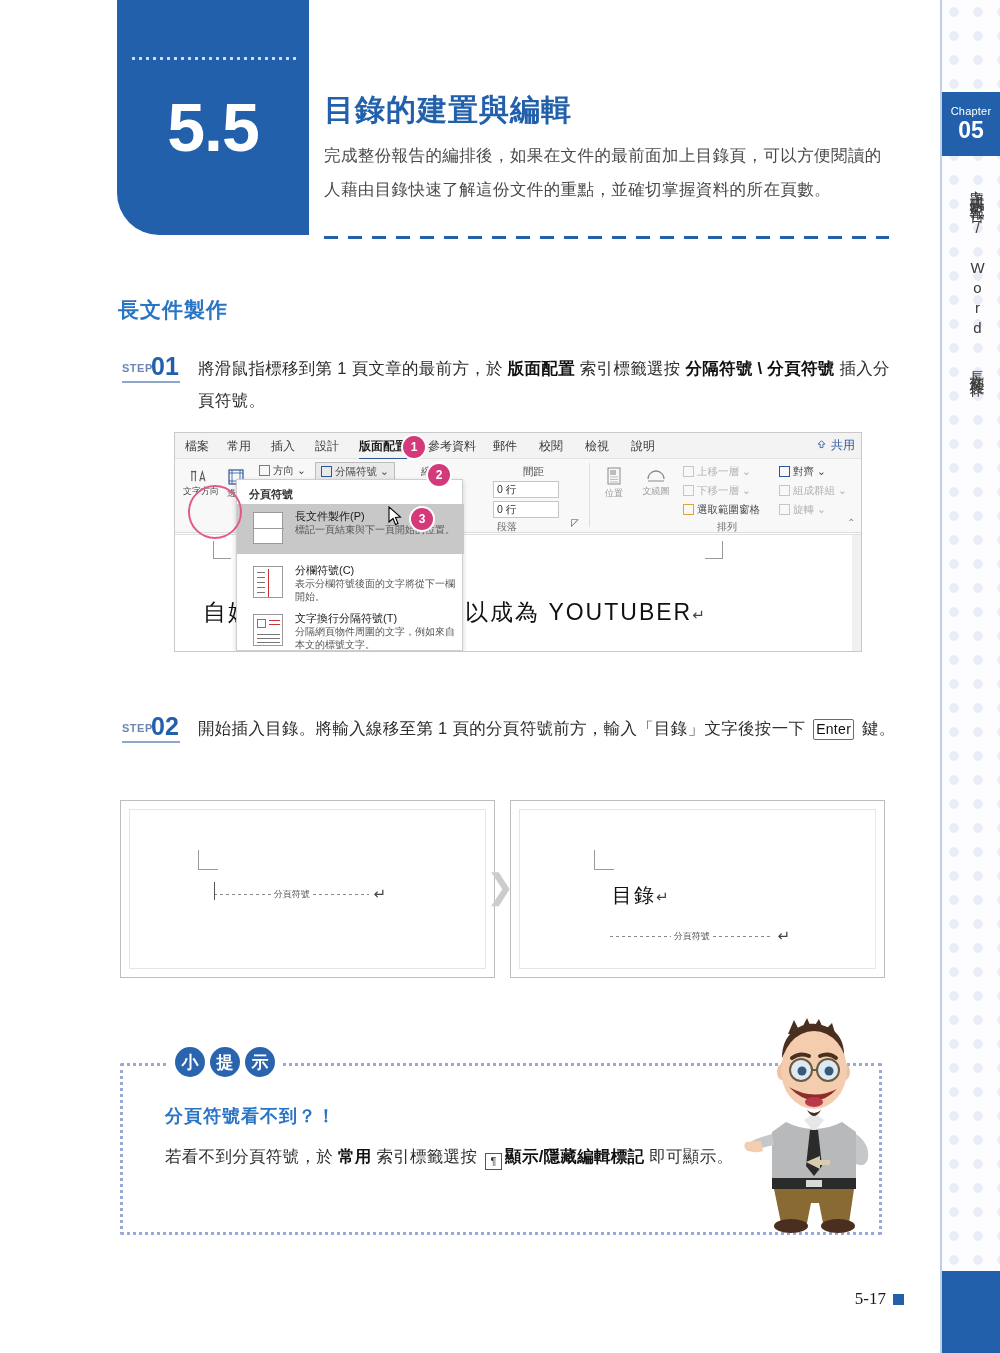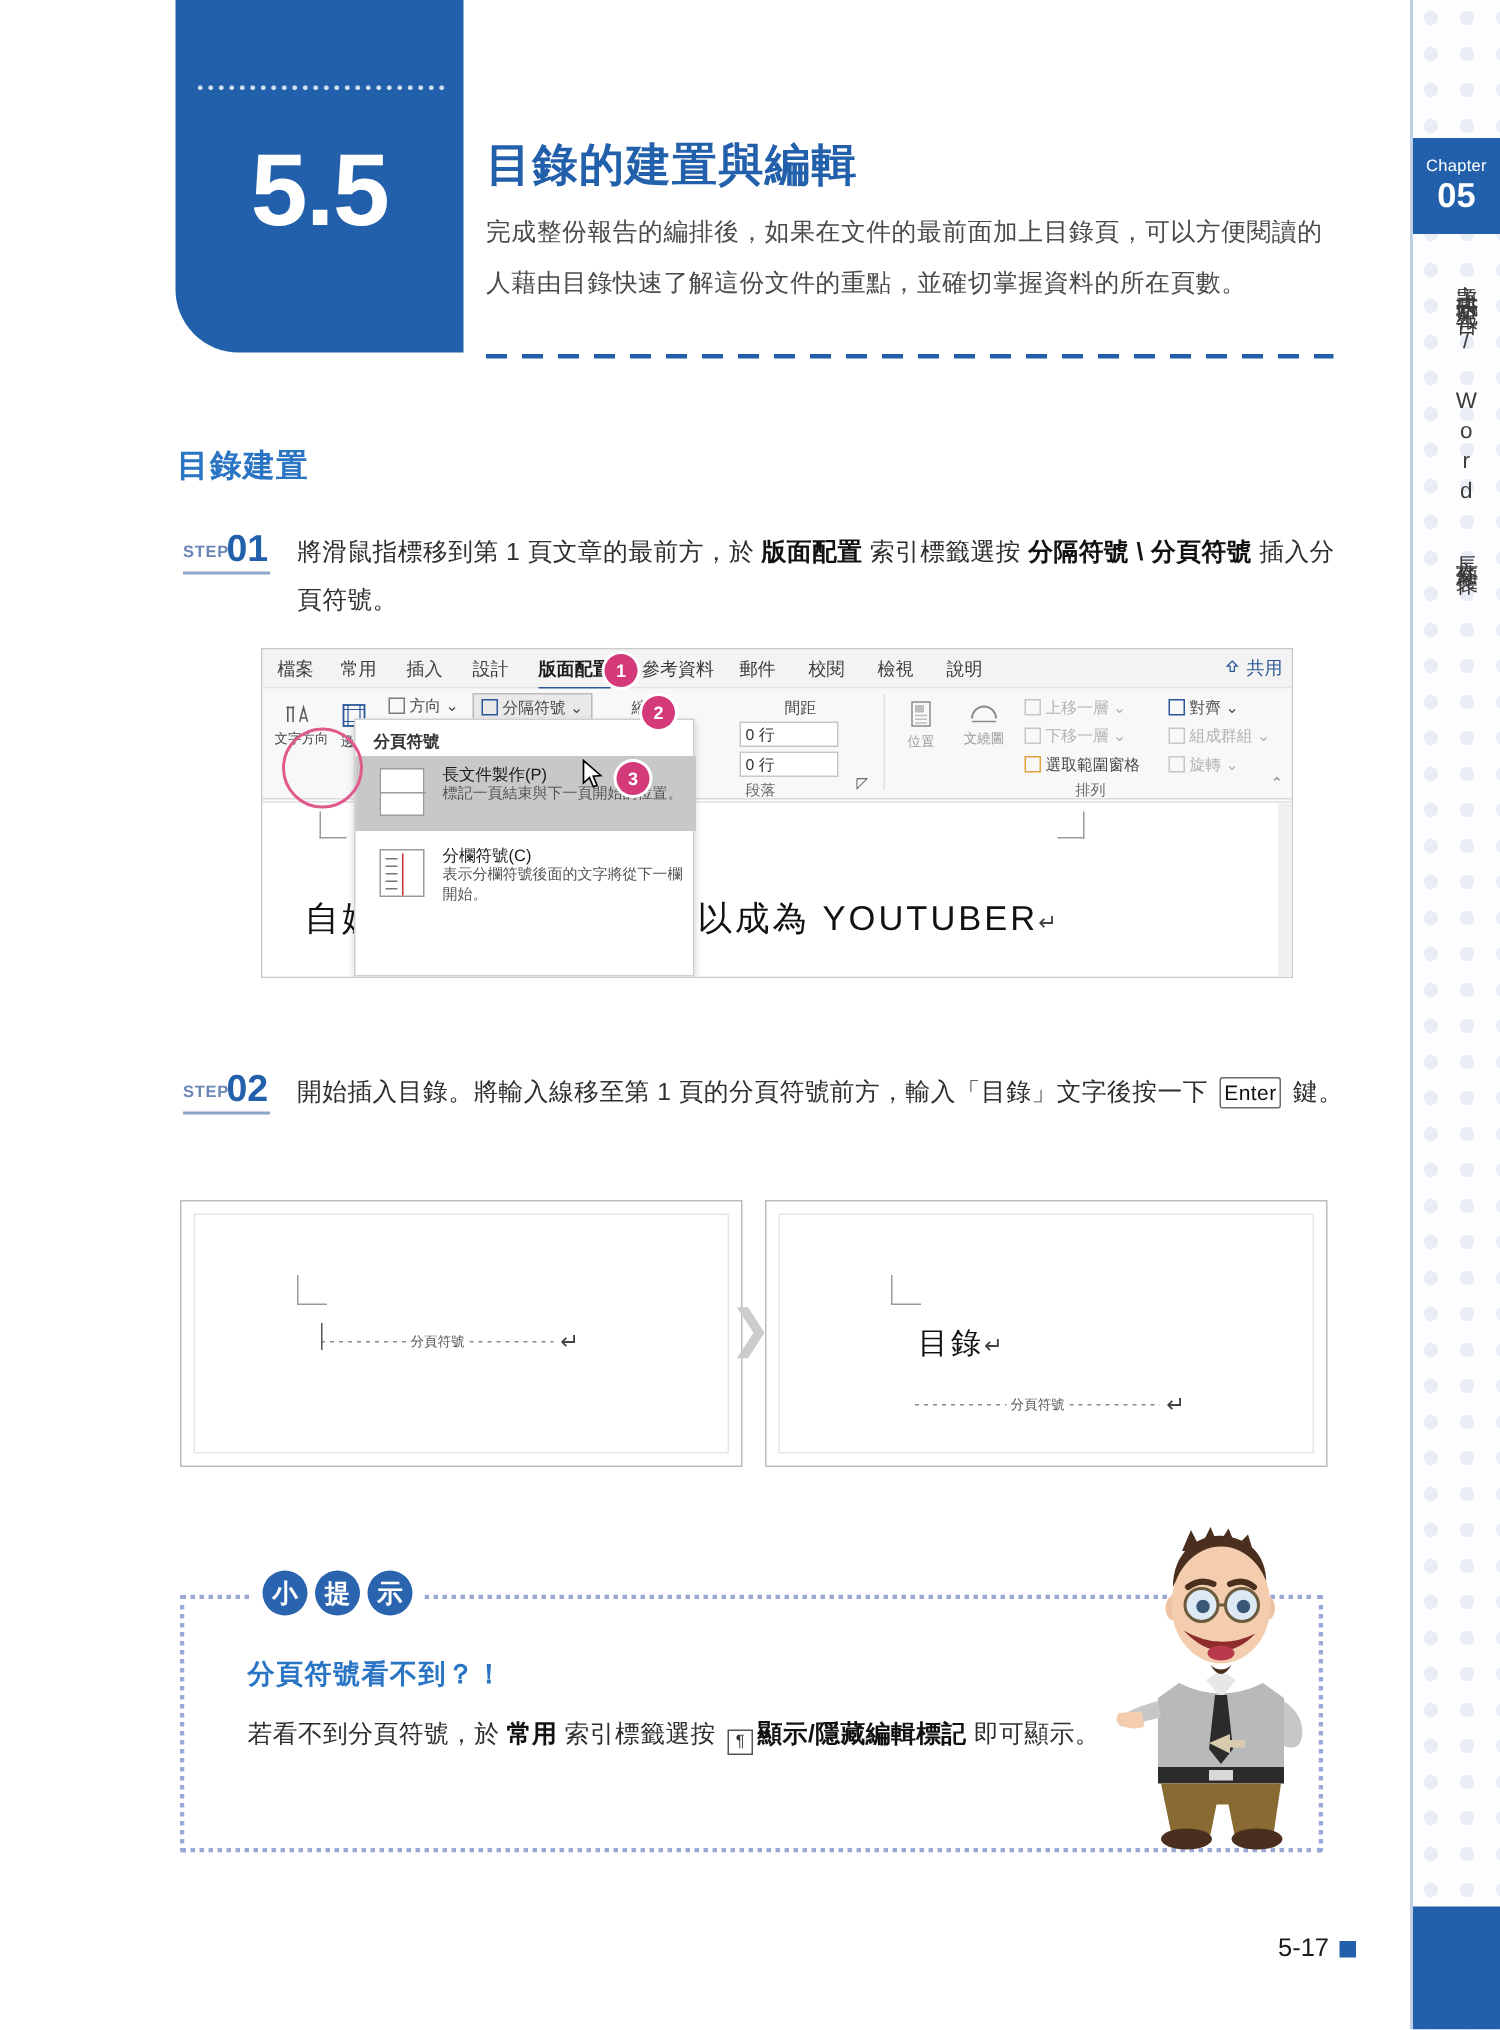--- a/index.html
+++ b/index.html
@@ -241,21 +241,21 @@
     text-align: center; line-height: 15px; font-size: 11px; vertical-align: -3px;
     margin: 0 3px; color: #333;
   }
 
   
   #mascot { position: absolute; left: 744px; top: 1014px; width: 140px; height: 222px; }
 
   
   #footer-page {
     position: absolute; right: 96px; bottom: 44px;
-    font-size: 17px; color: #1a1a1a; display: flex; align-items: center; gap: 7px;
+    font-size: 17px; color: #1a1a1a; display: flex; align-items: center; gap: 7px; font-family: Liberation Serif, serif;
   }
   #footer-page .sq { width: 11px; height: 11px; background: #2260ab; display: inline-block; }
 </style>
 </head>
 <body>
 
 <div id="rail-left-line"></div>
 <div id="right-rail">
   <div id="chapter-badge">
     <div class="ch-word">Chapter</div>
@@ -268,21 +268,21 @@
 <div id="section-header">
   <div id="num-block">
     <div class="num">5.5</div>
   </div>
   <div id="num-dots"></div>
   <div id="sec-title">目錄的建置與編輯</div>
   <div id="sec-desc">完成整份報告的編排後，如果在文件的最前面加上目錄頁，可以方便閱讀的人藉由目錄快速了解這份文件的重點，並確切掌握資料的所在頁數。</div>
   <div id="header-dash"></div>
 </div>
 
-<div id="sub-heading">目錄建置</div>
+<div id="sub-heading">長文件製作</div>
 
 <div class="step" style="left:122px; top:352px; width:770px;">
   <div class="step-badge">
     <div class="s-word">STEP</div>
     <div class="s-num">01</div>
     <div class="s-rule"></div>
   </div>
   <div class="step-text"><span>將滑鼠指標移到第 1 頁文章的最前方，於 </span><b>版面配置</b><span> 索引標籤選按 </span><b>分隔符號 \ 分頁符號</b><span> 插入分頁符號。</span></div>
 </div>
 
@@ -385,20 +385,29 @@
       <div class="dd-desc">標記一頁結束與下一頁開始的位置。</div>
     </div>
     <div class="dd-item" style="top:78px; height:46px;">
       <div class="dd-icon">
           <div style="position:absolute;left:14px;top:2px;width:1px;height:28px;background:#c33;"></div>
           <div style="position:absolute;left:3px;top:5px;width:8px;height:1px;background:#777;box-shadow:0 5px 0 #777,0 10px 0 #777,0 15px 0 #777,0 20px 0 #777;"></div>
         </div>
       <div class="dd-name">分欄符號(C)</div>
       <div class="dd-desc">表示分欄符號後面的文字將從下一欄開始。</div>
     </div>
+    <div class="dd-item" style="top:126px; height:46px;">
+      <div class="dd-icon">
+          <div style="position:absolute;left:3px;top:4px;width:9px;height:9px;border:1px solid #777;"></div>
+          <div style="position:absolute;left:15px;top:5px;width:11px;height:1px;background:#c33;box-shadow:0 4px 0 #c33;"></div>
+          <div style="position:absolute;left:3px;top:19px;width:23px;height:1px;background:#777;box-shadow:0 4px 0 #777,0 8px 0 #777;"></div>
+        </div>
+      <div class="dd-name">文字換行分隔符號(T)</div>
+      <div class="dd-desc">分隔網頁物件周圍的文字，例如來自本文的標號文字。</div>
+    </div>
   </div>
 
   <svg class="cursor-arrow" style="left:213px; top:73px;" width="14" height="20" viewBox="0 0 14 20">
     <path d="M1 1 L1 16 L5 12.5 L7.5 18.5 L10 17.5 L7.5 11.5 L12.5 11 Z" fill="#fff" stroke="#000" stroke-width="1.1"></path>
   </svg>
 
   <div class="callout" style="left:228px; top:3px;">1</div>
   <div class="callout" style="left:253px; top:31px;">2</div>
   <div class="callout" style="left:236px; top:75px;">3</div>
 </div>

